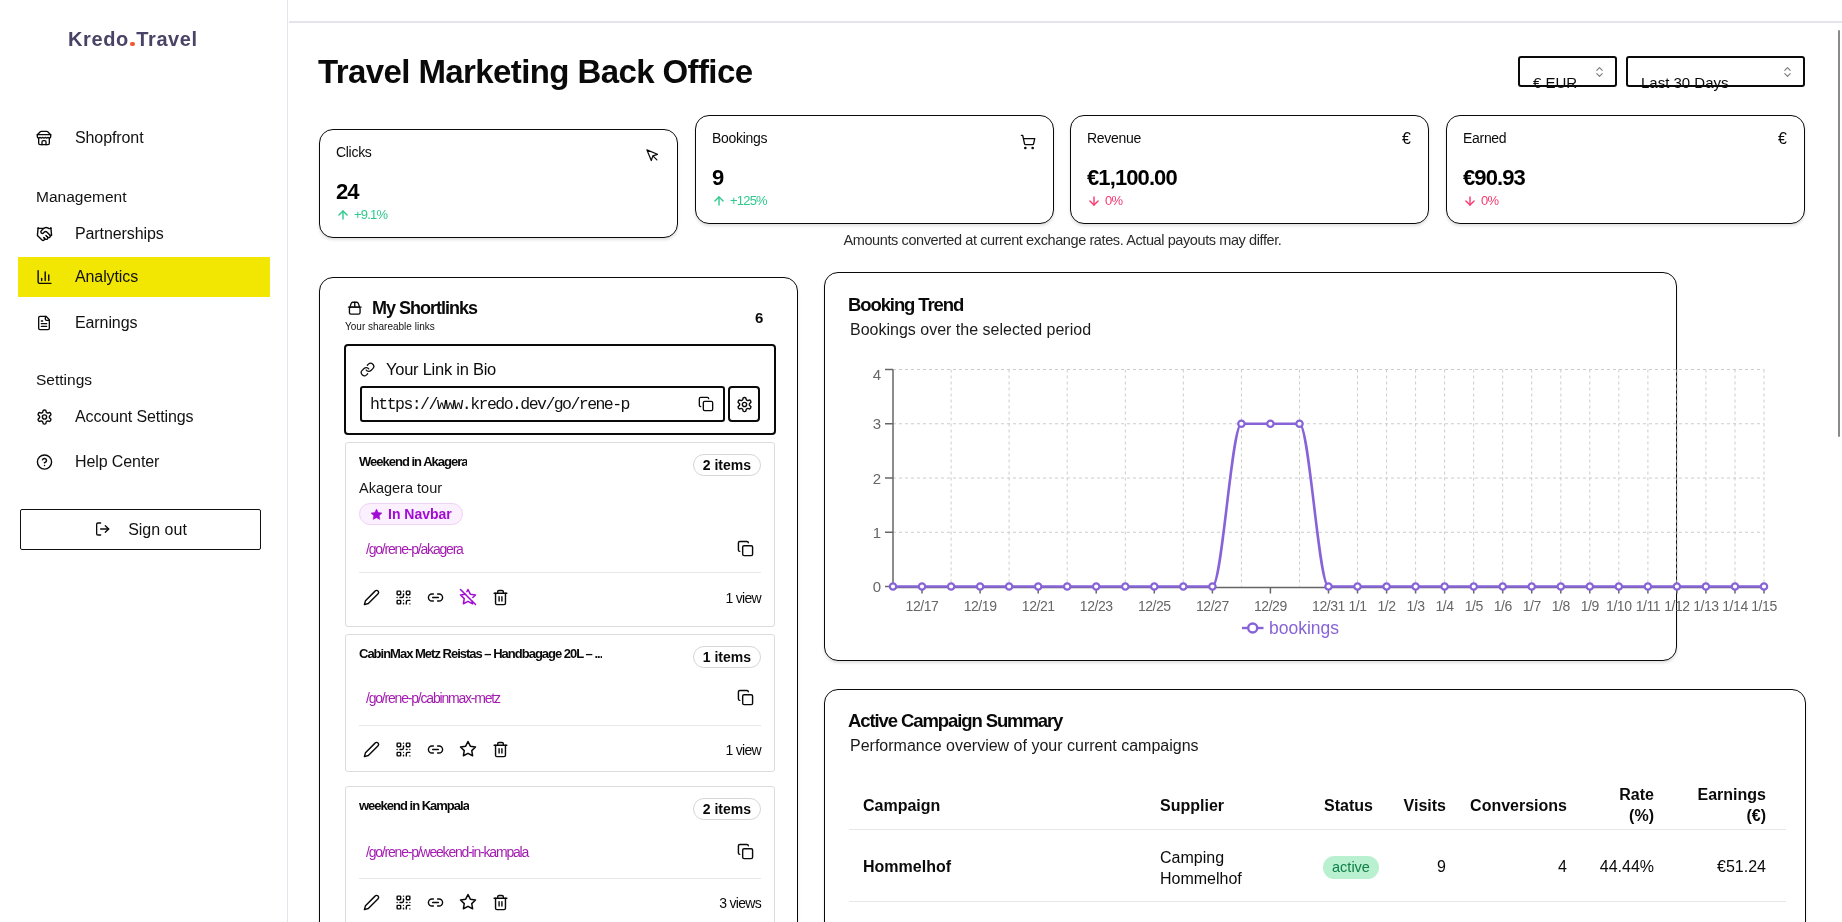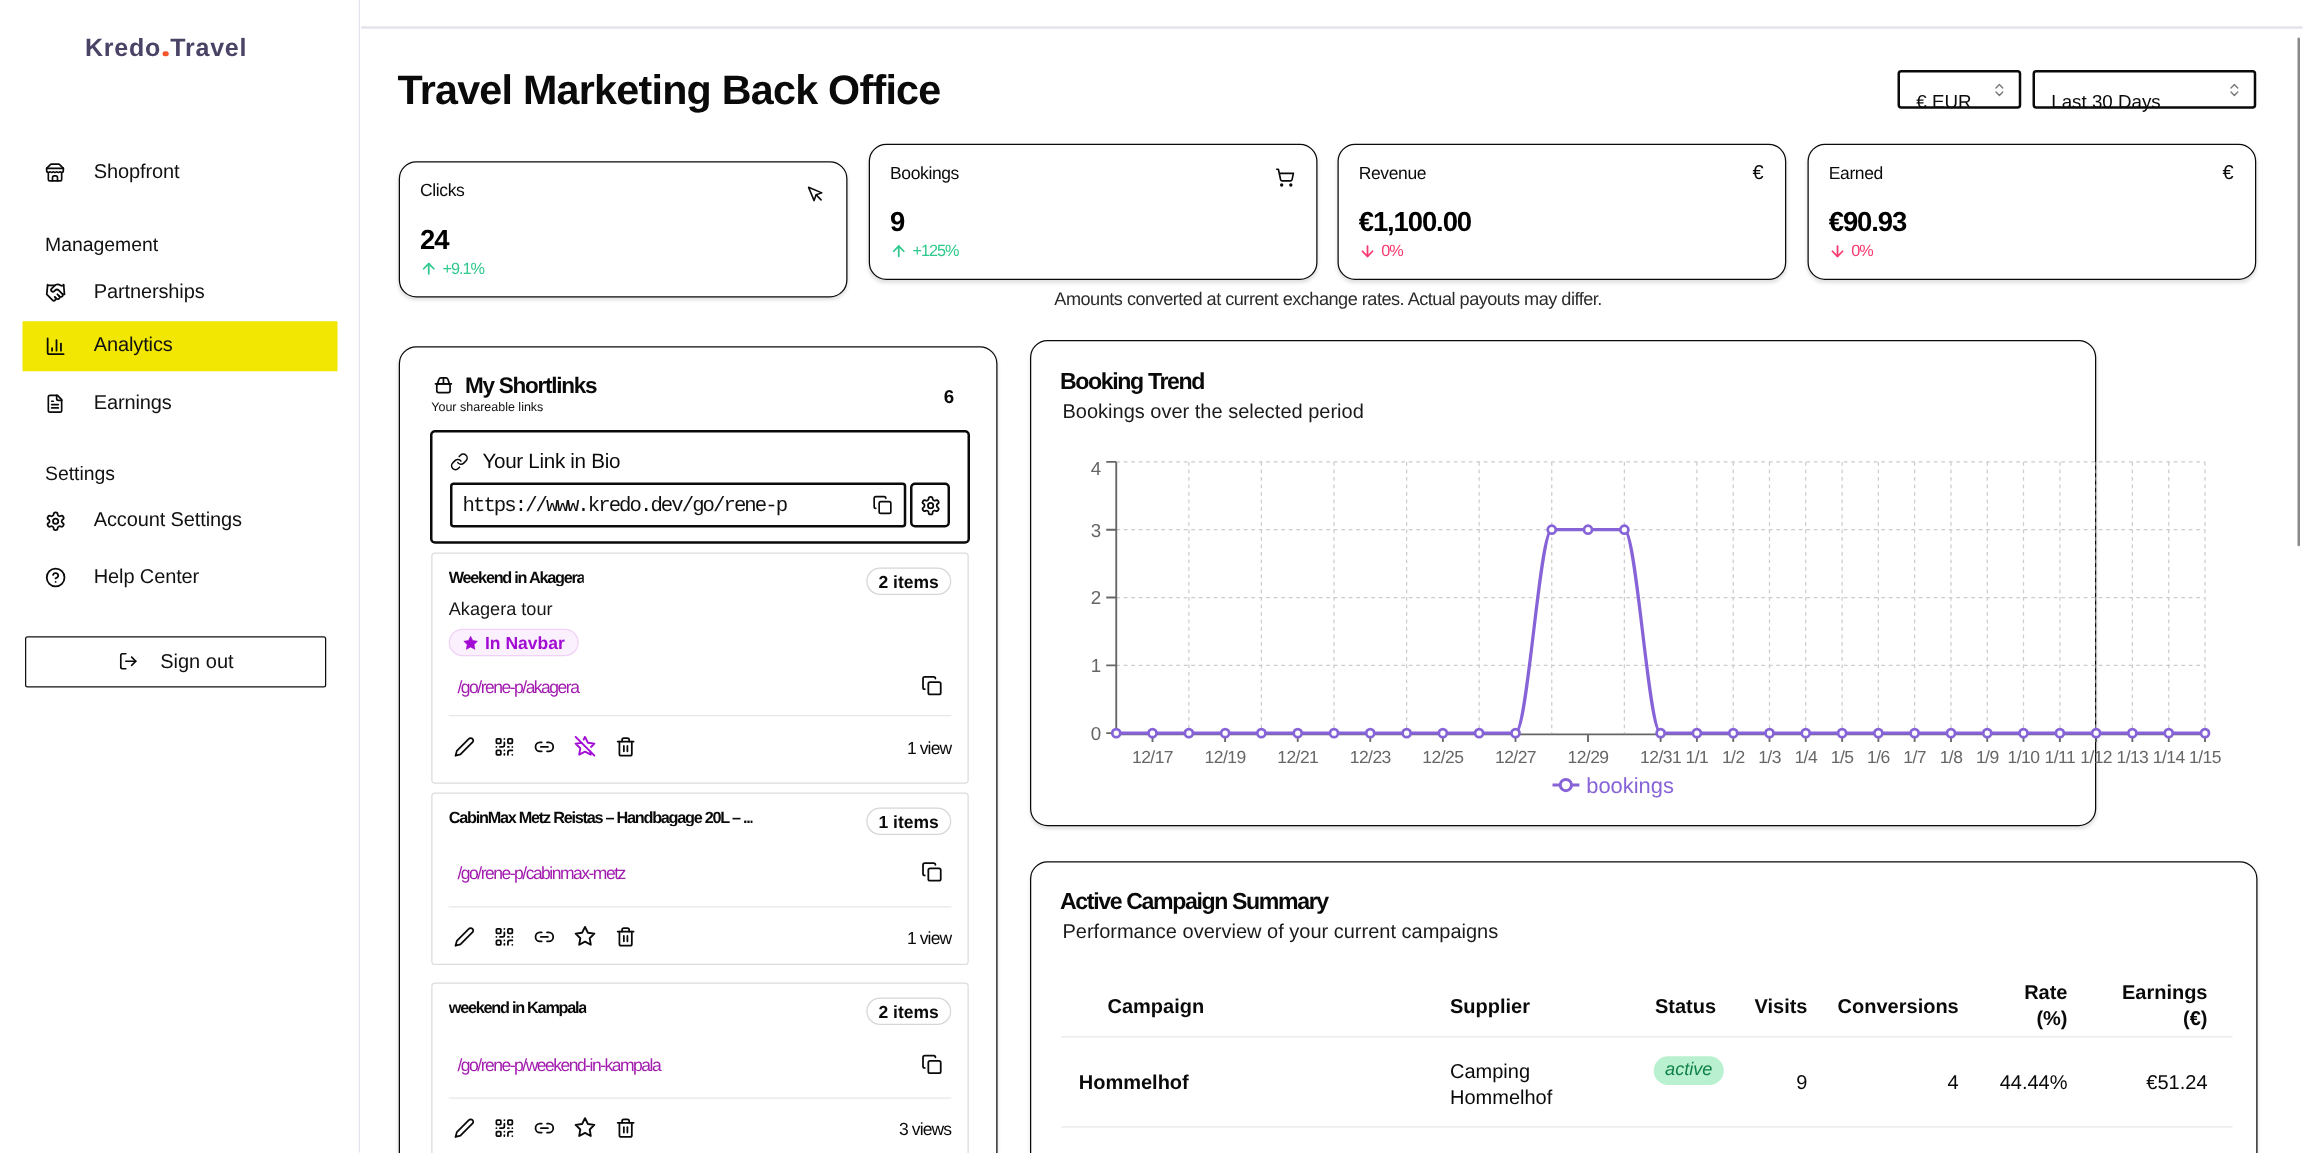--- a/index.html
+++ b/index.html
@@ -77,23 +77,23 @@
   border-radius:999px; color:#a20bd4; font-size:14px; font-weight:700; }
 .slcard .path { position:absolute; left:20px; font-family:Liberation Sans, sans-serif;
   font-size:14px; letter-spacing:-1.2px; color:#a21caf; }
 .slcard .pcopy { position:absolute; right:20px; }
 .slcard .div { position:absolute; left:13px; right:13px; height:1px; background:#e8e8e8; }
 .slcard .acts { position:absolute; left:17px; display:flex; gap:15px; align-items:center; }
 .slcard .views { position:absolute; right:13px; font-size:14px; letter-spacing:-0.7px; color:#0a0a0a; }
 .th { position:absolute; font-size:16px; font-weight:700; line-height:21px; color:#0a0a0a; }
 .td { position:absolute; font-size:16px; color:#0a0a0a; }
 .hr { position:absolute; height:1px; background:#e7e7e7; }
-#pill-active { position:absolute; left:498px; top:155px; width:56px; height:23px;
+#pill-active { position:absolute; left:498px; top:166px; width:56px; height:23px;
   background:#b9f0d0; border-radius:999px; text-align:center; font-size:14.5px;
-  line-height:23px; color:#0f8048;font-style:italic; }
+  line-height:23px; color:#0f8048; }
 </style>
 </head>
 <body>
 <div id="sidebar">
   <div id="logo">Kredo<span style="display:inline-block;width:4.5px;height:4.5px;border-radius:50%;background:#f4562c;margin:0 1.5px;"></span>Travel</div>
   <div id="yellow"></div>
   <div class="navitem" style="top:118px;">
     <span class="nicon">
         <svg width="16" height="16" viewBox="0 0 24 24" fill="none" stroke="#0a0a0a" stroke-width="2" stroke-linecap="round" stroke-linejoin="round">
           <path d="m2 7 4.41-4.41A2 2 0 0 1 7.83 2h8.34a2 2 0 0 1 1.42.59L22 7"></path>
@@ -572,21 +572,21 @@
           <circle cx="939.0" cy="313.5" r="3.2" fill="#fff" stroke="#8763d8" stroke-width="2.2"></circle>
           <line x1="417" y1="355" x2="438.5" y2="355" stroke="#8763d8" stroke-width="2.4"></line>
           <circle cx="427.7" cy="355" r="4.5" fill="#fff" stroke="#8763d8" stroke-width="2.4"></circle>
           <text x="444" y="361" font-size="17.5" fill="#8763d8">bookings</text>
         </svg>
       </div>
   </div>
   <div class="panel" id="campaigns">
     <div class="ptitle" style="position:absolute; left:23px; top:20px;">Active Campaign Summary</div>
     <div class="psub" style="position:absolute; left:25px; top:47px;">Performance overview of your current campaigns</div>
-    <div class="th" style="left:38px; top:105px;margin-left:23px;">Campaign</div>
+    <div class="th" style="left:38px; top:105px;">Campaign</div>
     <div class="th" style="left:335px; top:105px;">Supplier</div>
     <div class="th" style="left:499px; top:105px;">Status</div>
     <div class="th" style="right:359px; top:105px;">Visits</div>
     <div class="th" style="right:238px; top:105px;">Conversions</div>
     <div class="th" style="right:151px; top:94px; text-align:right;">Rate<br>(%)</div>
     <div class="th" style="right:39px; top:94px; text-align:right;">Earnings<br>(€)</div>
     <div class="hr" style="left:24px; right:19px; top:139px;"></div>
     <div class="td" style="left:38px; top:168px; font-weight:700;">Hommelhof</div>
     <div class="td" style="left:335px; top:157px; line-height:21px;">Camping<br>Hommelhof</div>
     <div id="pill-active">active</div>

